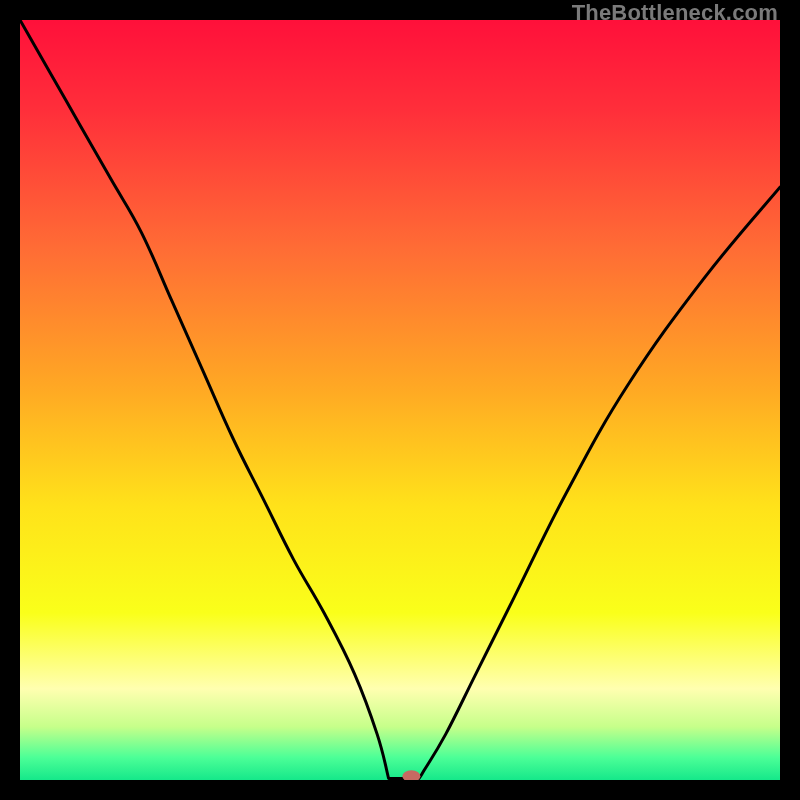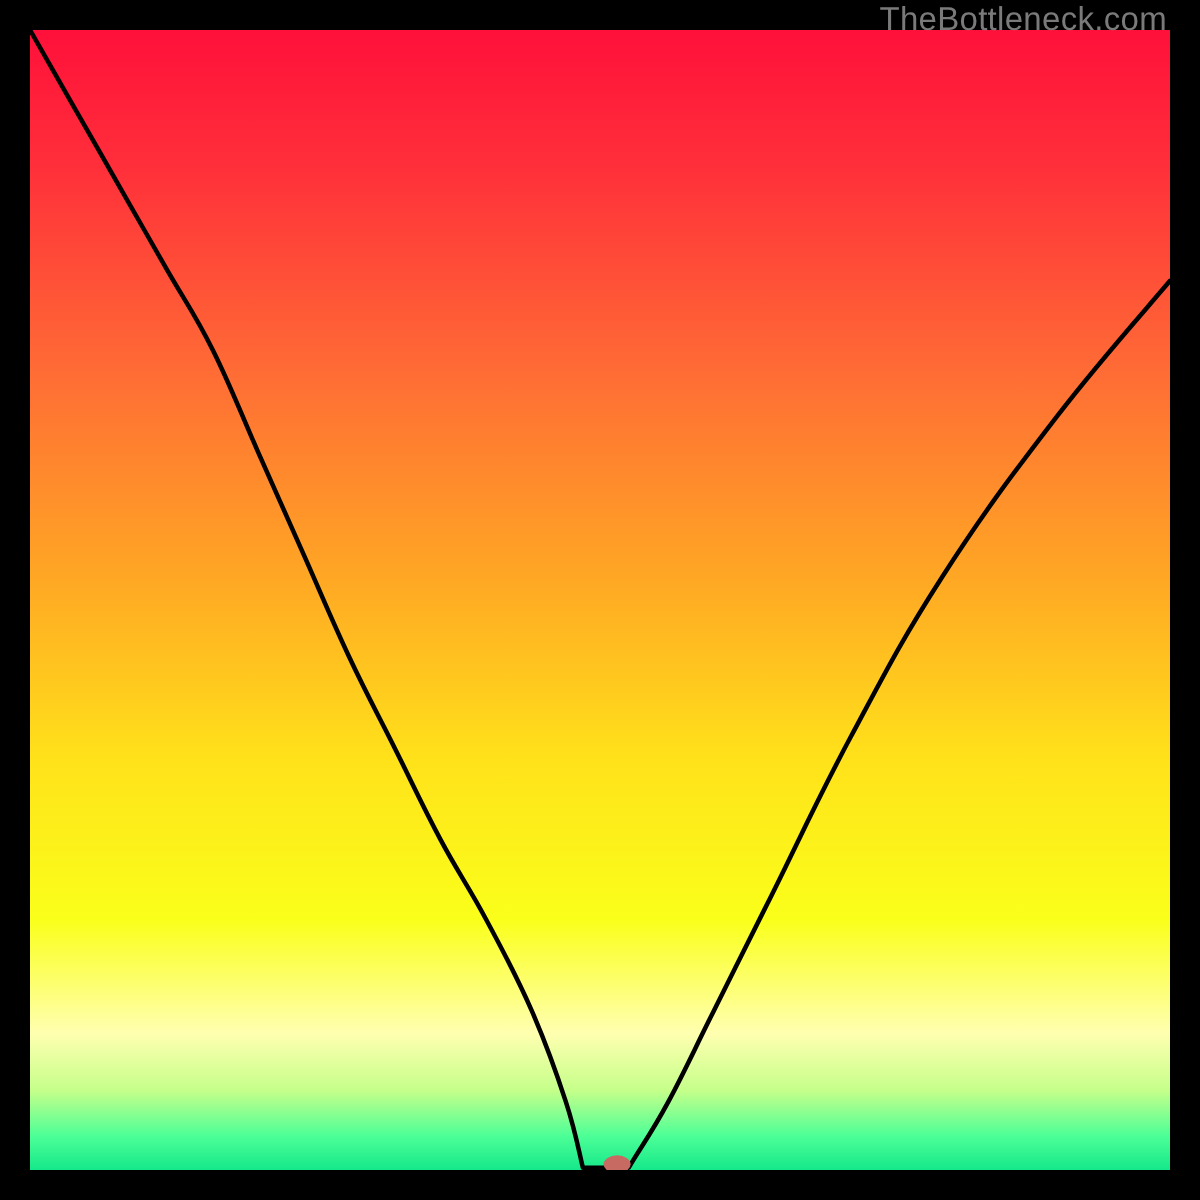--- a/index.html
+++ b/index.html
@@ -25,21 +25,21 @@
     top: 0;
     width: 760px;
     height: 760px;
   }
   .watermark {
     position: absolute;
     top: 0px;
     right: 22px;
     color: #7a7a7a;
     font-size: 22px;
-    font-weight: 400;
+    font-weight: 700;
     letter-spacing: 0.2px;
     user-select: none;
     margin-left: 14px;
   }
   svg { display: block; }
 </style>
 </head>
 <body>
 
 <div class="frame">

